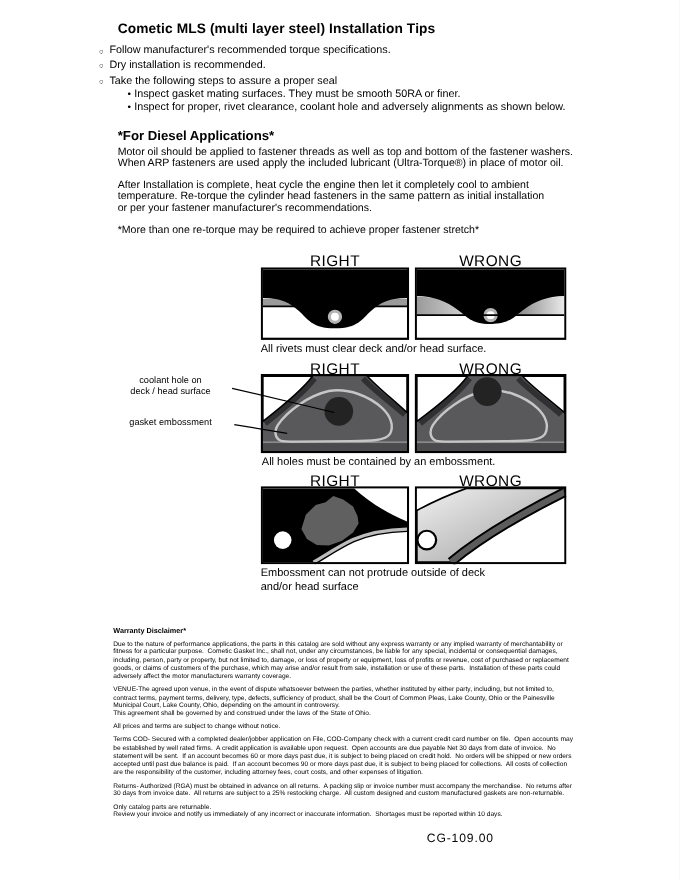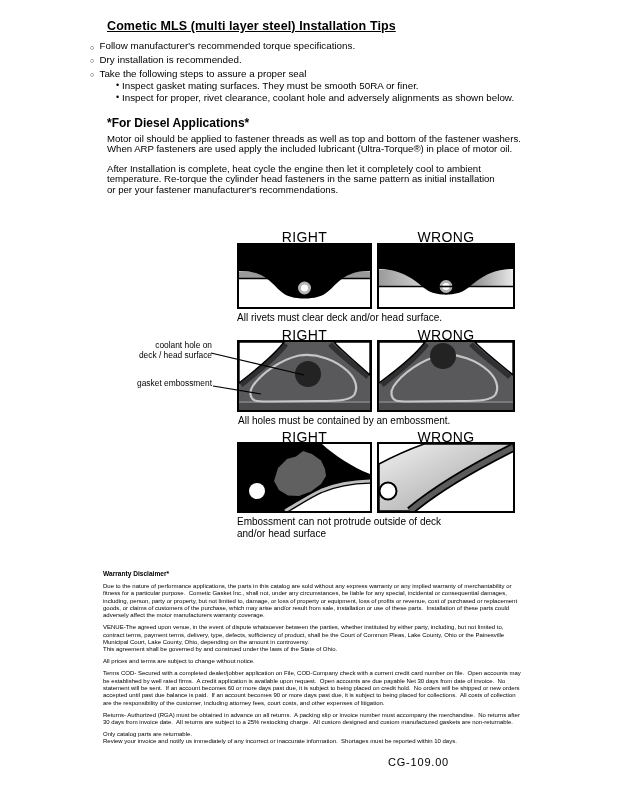--- a/index.html
+++ b/index.html
@@ -4,37 +4,37 @@
 <style>
   html,body{margin:0;padding:0;background:#e9e9e9;}
   .page{
     position:relative;width:618px;height:800px;background:#ffffff;
     font-family:"Liberation Sans", sans-serif;color:#000;overflow:hidden;
     margin:0 auto;
   }
   .abs{position:absolute;}
   .title{
     left:107px;top:19px;font-size:12.5px;font-weight:bold;
-    text-decoration:underline;letter-spacing:.1px;white-space:nowrap;
+    letter-spacing:.1px;white-space:nowrap;
   }
   .bullets{left:90px;top:39px;width:470px;font-size:9.8px;line-height:13.9px;}
   .bullet-row{display:flex;}
   .marker1{width:9.5px;font-size:7px;position:relative;top:1.5px;flex:none;}
   .subbullets{left:116px;top:80px;width:460px;font-size:9.8px;line-height:11.6px;}
   .marker2{width:6px;font-size:9px;flex:none;}
   .diesel-heading{left:107px;top:116px;font-size:12px;font-weight:bold;}
   .para{left:107px;width:470px;font-size:9.6px;line-height:10.4px;white-space:pre-wrap;}
   .p1{top:134px;}
   .p2{top:164px;}
   .p3{top:205px;}
   .dlabel{font-size:14px;text-align:center;letter-spacing:.4px;}
   .dcap{font-size:10px;white-space:pre-wrap;line-height:11.8px;}
   .panel svg{display:block;width:100%;height:100%;}
   .side-label{
-    left:98px;width:114px;text-align:right;font-size:8.4px;
+    left:98px;width:114px;text-align:center;font-size:8.4px;
     line-height:9.8px;white-space:pre-line;
   }
   .warranty{left:103px;top:570px;width:428px;}
   .warranty h4{margin:0 0 6px 0;font-size:6.6px;font-weight:bold;}
   .warranty p{margin:0 0 4.6px 0;font-size:6px;line-height:7.35px;white-space:pre-wrap;}
   .code{left:388px;top:756px;font-size:11px;letter-spacing:.8px;white-space:nowrap;}
 </style>
 </head>
 <body>
 
@@ -67,20 +67,21 @@
       <span>Inspect for proper, rivet clearance, coolant hole and adversely alignments as shown below.</span>
     </div>
   </div>
 
   <div class="abs diesel-heading">*For Diesel Applications*</div>
   <div class="abs para p2">After Installation is complete, heat cycle the engine then let it completely cool to ambient
 temperature. Re-torque the cylinder head fasteners in the same pattern as initial installation
 or per your fastener manufacturer's recommendations.</div>
   <div class="abs para p1">Motor oil should be applied to fastener threads as well as top and bottom of the fastener washers.
 When ARP fasteners are used apply the included lubricant (Ultra-Torque®) in place of motor oil.</div>
+  <div class="abs para p3">*More than one re-torque may be required to achieve proper fastener stretch*</div>
 
   <div class="abs dlabel" style="left:237px;top:229px;width:135px;">RIGHT</div>
   <div class="abs dlabel" style="left:377px;top:229px;width:138px;">WRONG</div>
 
   <div class="abs panel" style="left:237px;top:243px;width:135px;height:66px;">
     <svg viewBox="0 0 135 66">
       <rect width="135" height="66" fill="#fff"></rect>
       <path d="M2,36 L44,36 C30,29.5 14,28.5 2,28.5 Z" fill="#9a9a9a"></path>
       <path d="M133,36 L91,36 C105,29.5 121,28.5 133,28.5 Z" fill="#9a9a9a"></path>
       <line x1="2" y1="35.5" x2="133" y2="35.5" stroke="#000" stroke-width="1.6"></line>

